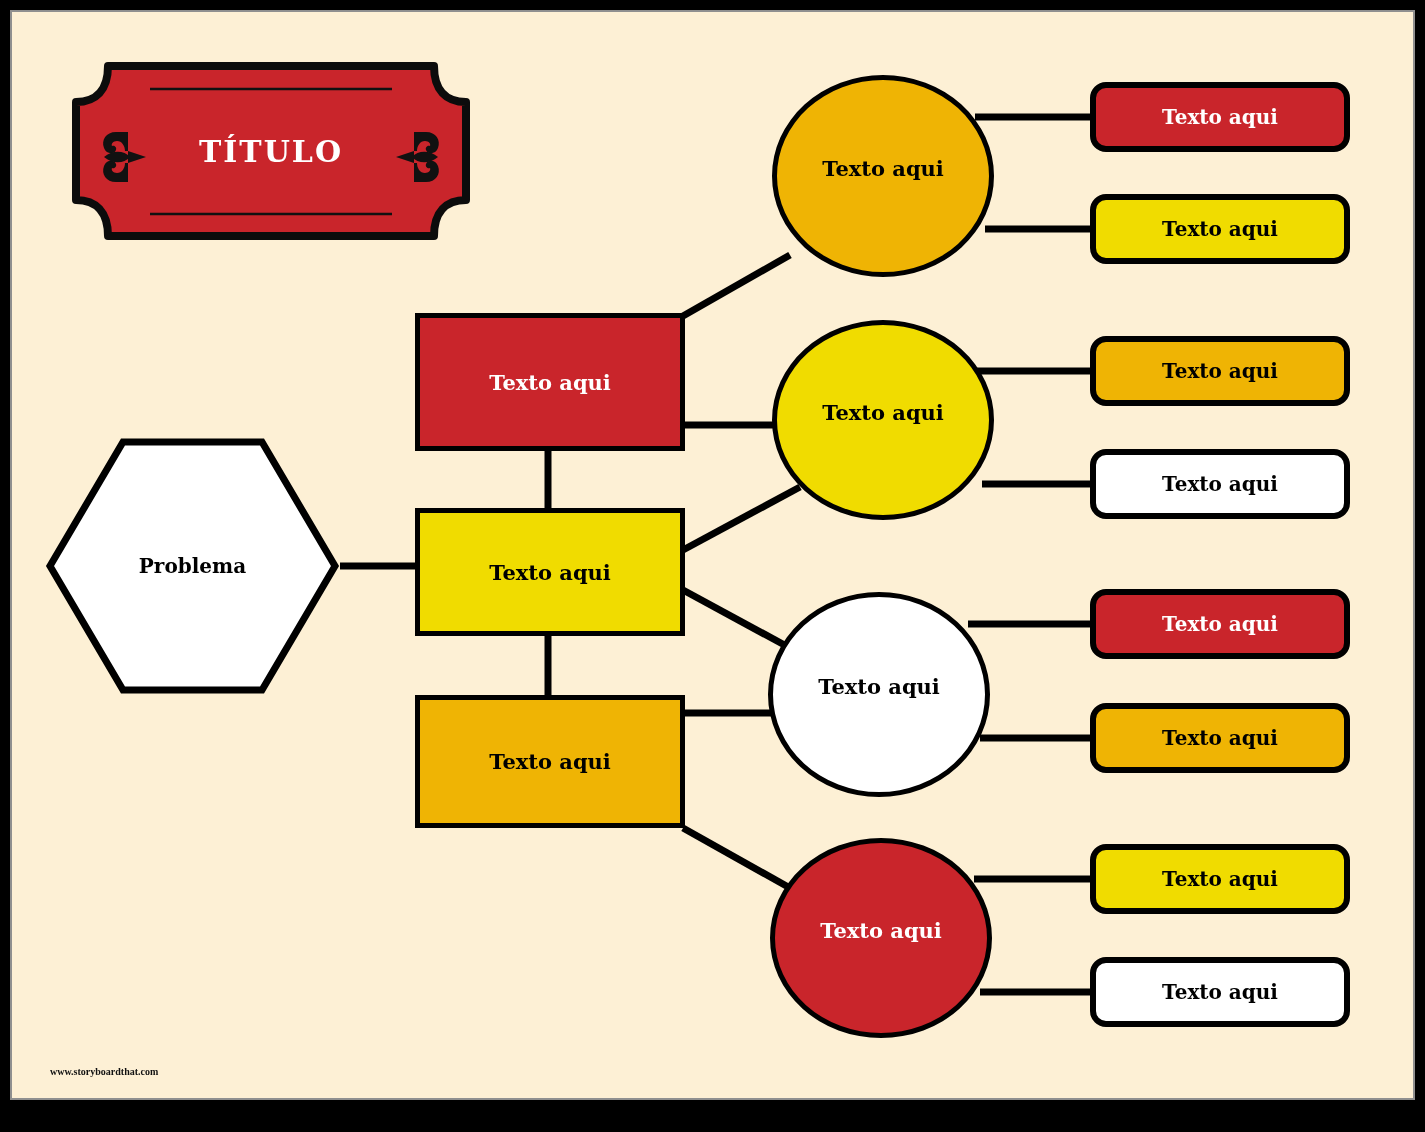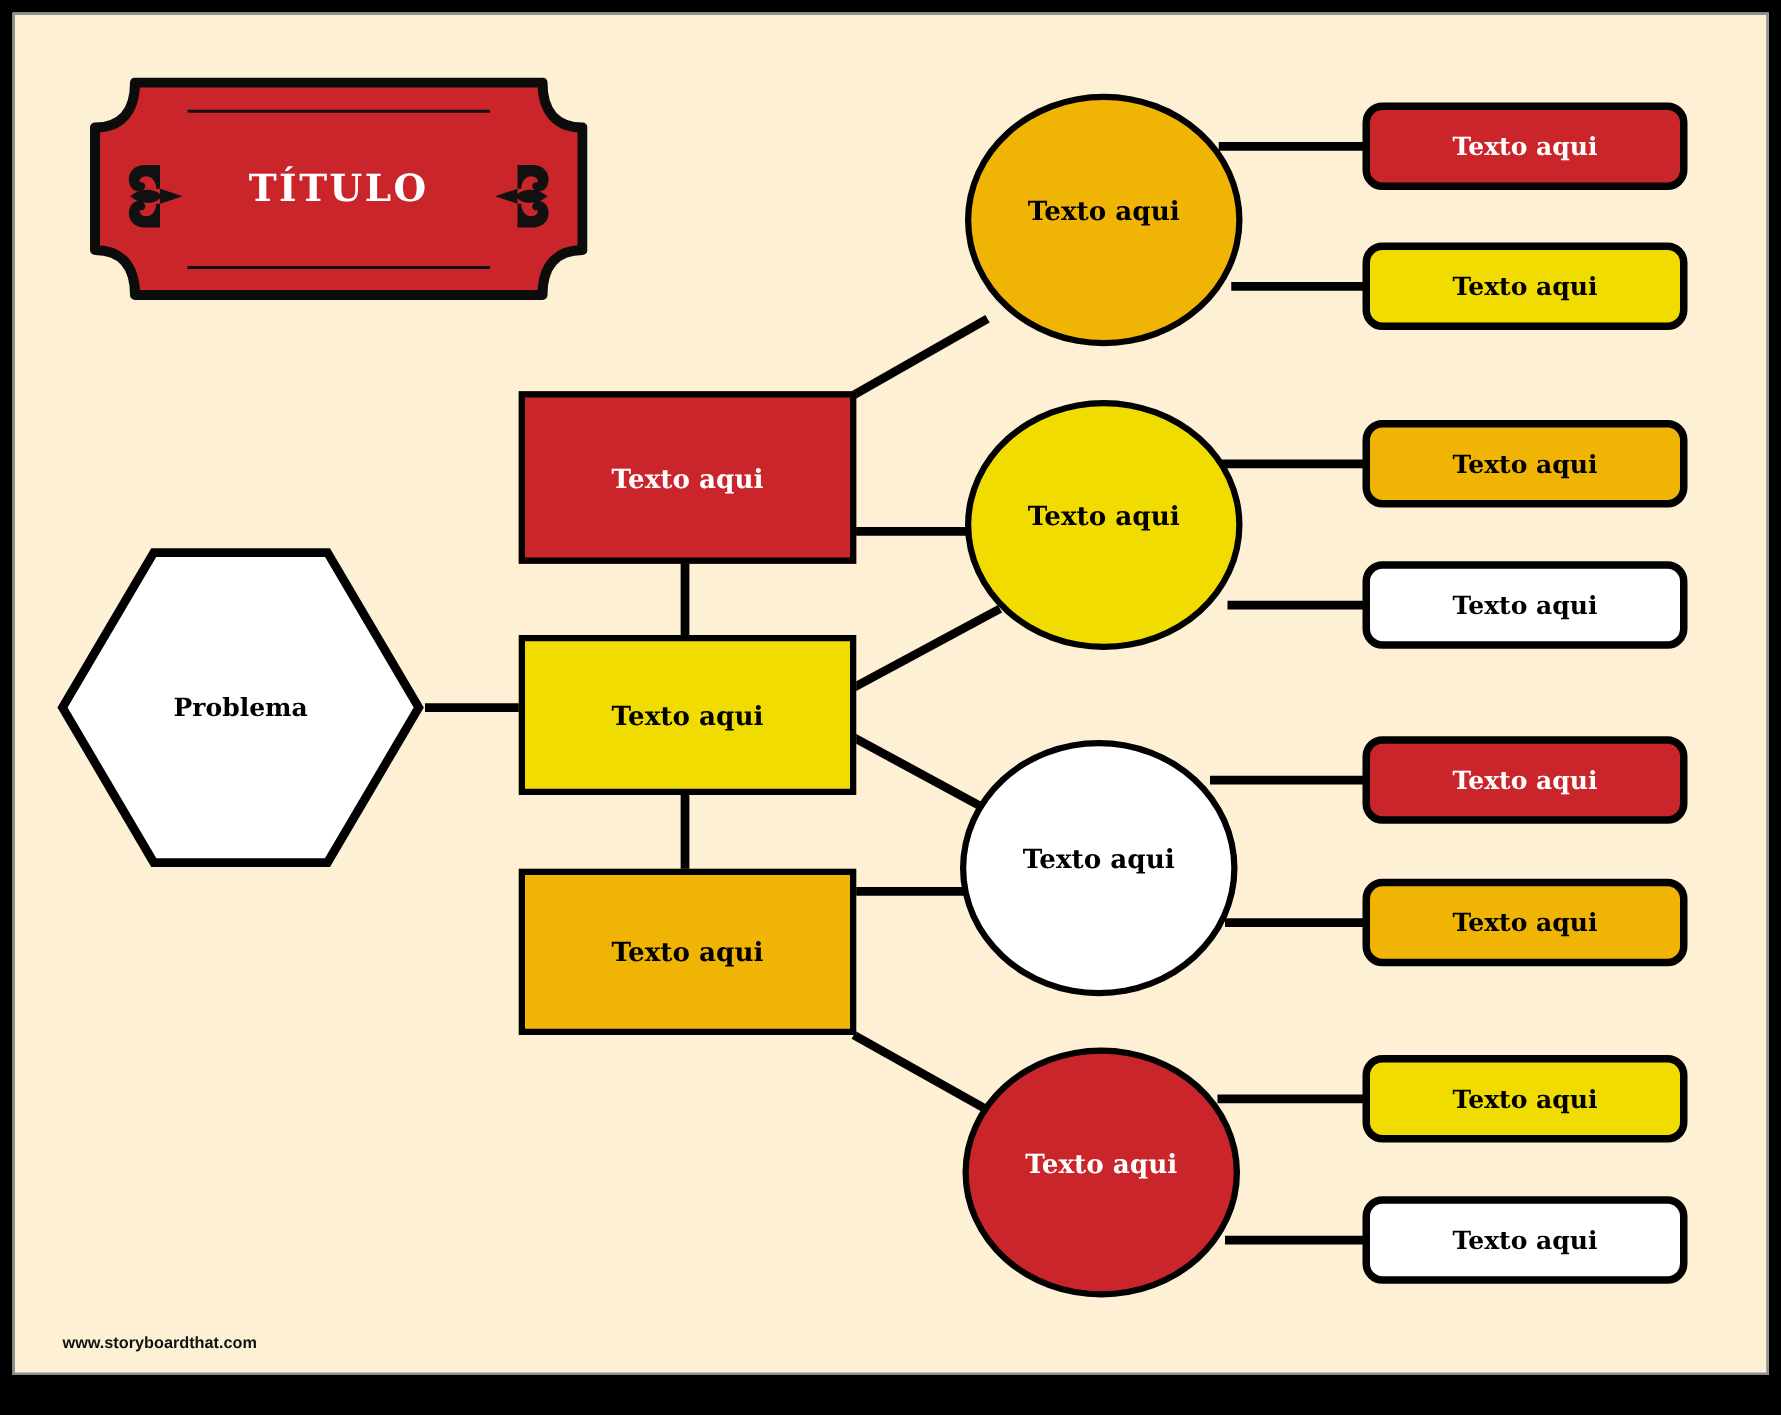--- a/index.html
+++ b/index.html
@@ -143,24 +143,24 @@
   #pill-3 { top: 449px; background: #FFFFFF; }  #pill-3 .label { color: #000; }
   #pill-4 { top: 589px; background: #C9252B; }  #pill-4 .label { color: #fff; }
   #pill-5 { top: 703px; background: #EFB404; }  #pill-5 .label { color: #000; }
   #pill-6 { top: 844px; background: #F0DC00; }  #pill-6 .label { color: #000; }
   #pill-7 { top: 957px; background: #FFFFFF; }  #pill-7 .label { color: #000; }
 
   
   #footer-url {
     position: absolute;
     left: 50px; top: 1066px;
-    font-size: 13px;
+    font-size: 10px;
     font-weight: bold;
     color: #111;
-    font-family: Liberation Sans, sans-serif;
+    font-family: Liberation Serif, serif;
   }
   #logo {
     position: absolute;
     right: 42px; top: 1050px;
     display: flex;
     align-items: center;
     gap: 8px;
   }
   #logo .wordmark {
     font-family: "Liberation Sans", sans-serif;

